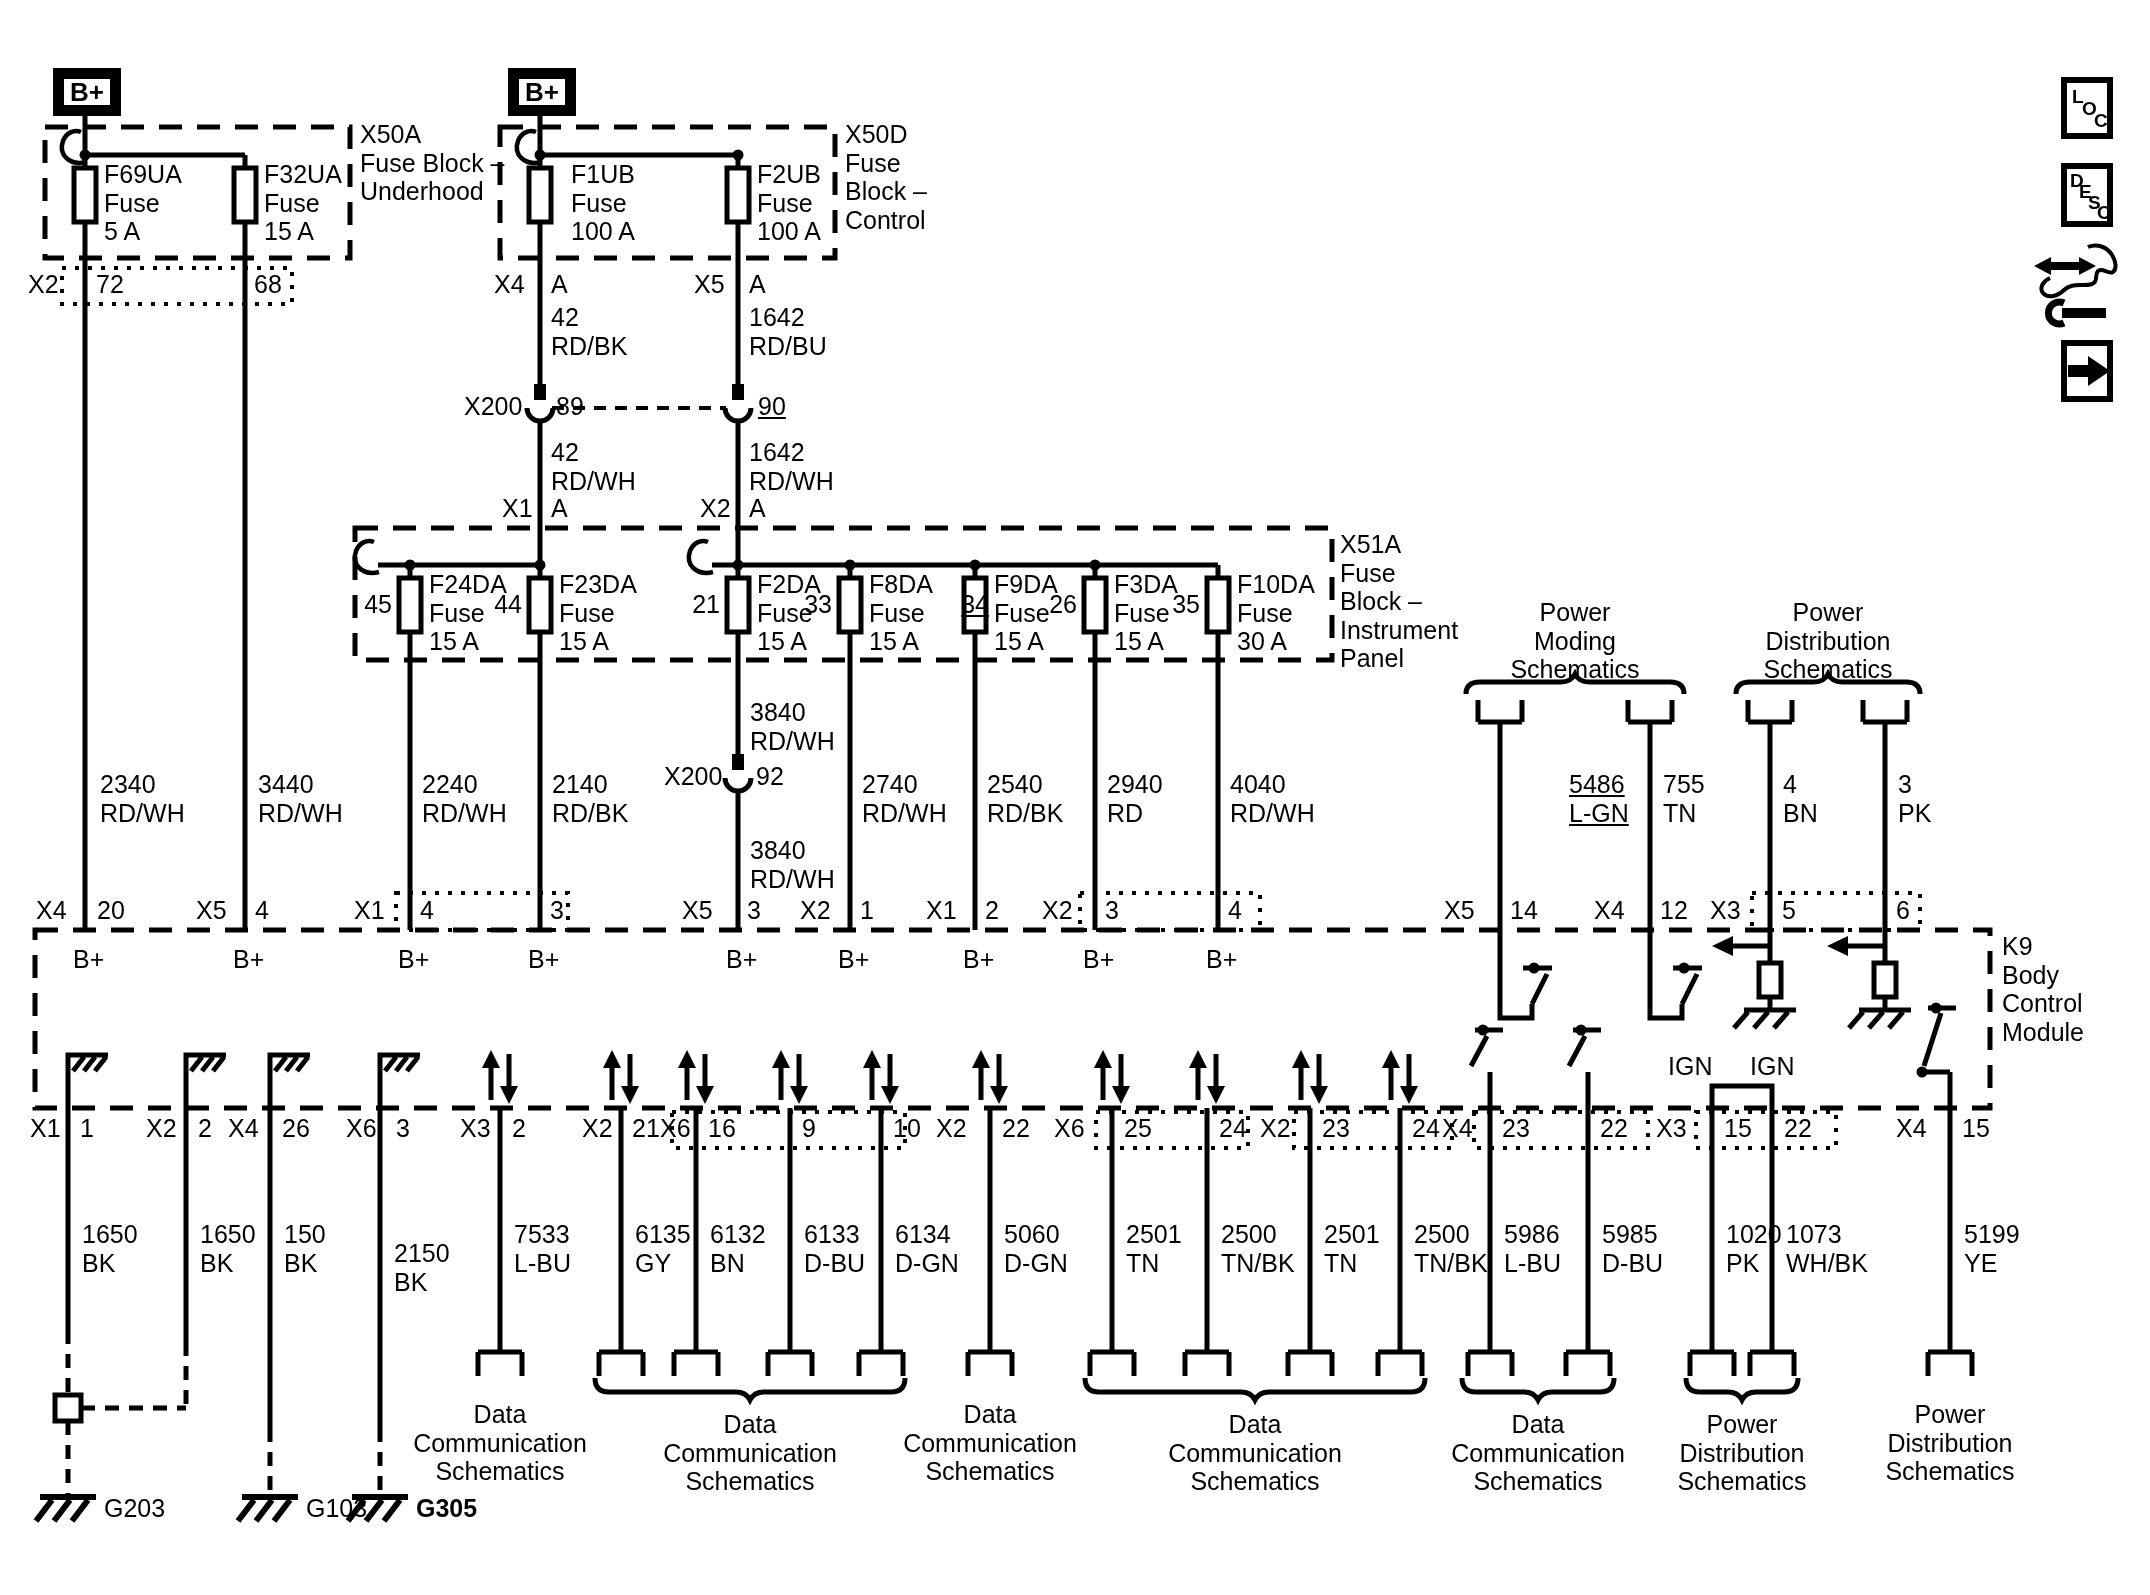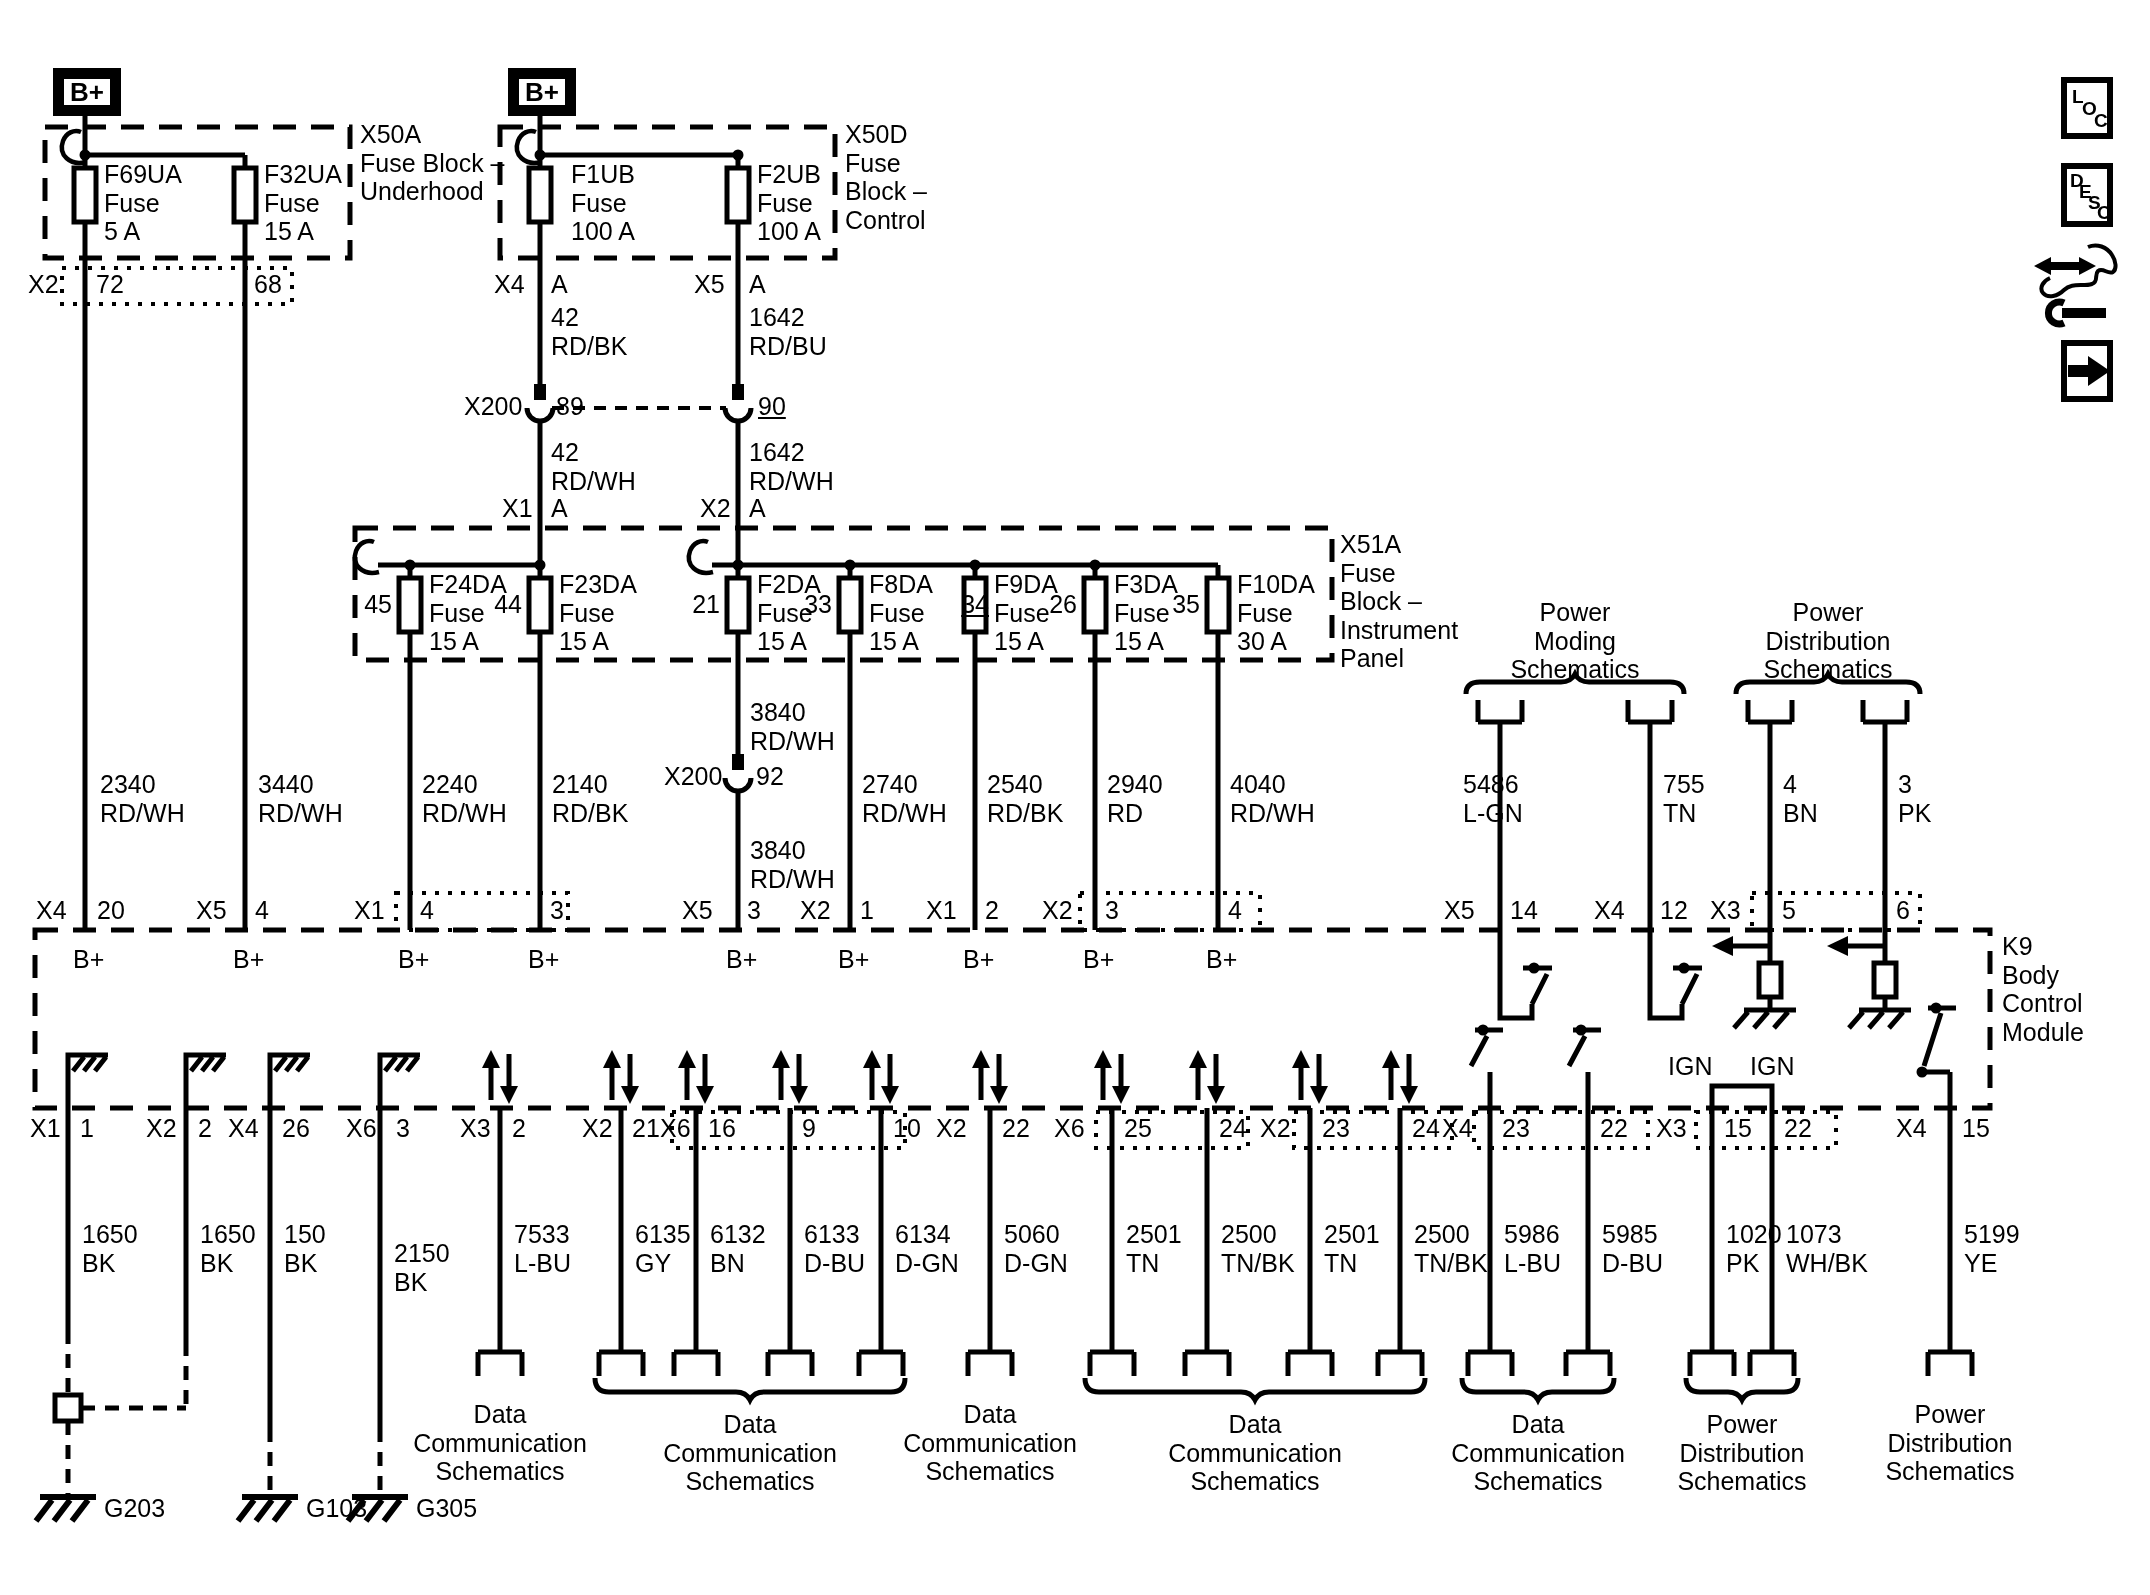--- a/index.html
+++ b/index.html
@@ -329,21 +329,21 @@
 <div class="t" style="left:756px;top:762px;">92</div>
 <div class="t" style="left:750px;top:836px;">3840
 RD/WH</div>
 
 <div class="t c" style="left:1575px;top:598px;">Power
 Moding
 Schematics</div>
 <div class="t c" style="left:1828px;top:598px;">Power
 Distribution
 Schematics</div>
-<div class="t" style="left:1463px;top:770px;">5486
+<div class="t" style="left:1569px;top:770px;text-decoration:underline;">5486
 L-GN</div>
 <div class="t" style="left:1663px;top:770px;">755
 TN</div>
 <div class="t" style="left:1783px;top:770px;">4
 BN</div>
 <div class="t" style="left:1898px;top:770px;">3
 PK</div>
 
 <div class="t" style="left:36px;top:896px;">X4</div>
 <div class="t" style="left:97px;top:896px;">20</div>
@@ -453,21 +453,21 @@
 D-BU</div>
 <div class="t" style="left:1726px;top:1220px;">1020
 PK</div>
 <div class="t" style="left:1786px;top:1220px;">1073
 WH/BK</div>
 <div class="t" style="left:1964px;top:1220px;">5199
 YE</div>
 
 <div class="t" style="left:104px;top:1494px;">G203</div>
 <div class="t" style="left:306px;top:1494px;">G103</div>
-<div class="t" style="left:416px;top:1494px;">G305</div>
+<div class="t" style="left:416px;top:1494px;font-weight:bold;">G305</div>
 
 <div class="t c" style="left:500px;top:1400px;">Data
 Communication
 Schematics</div>
 <div class="t c" style="left:750px;top:1410px;">Data
 Communication
 Schematics</div>
 <div class="t c" style="left:990px;top:1400px;">Data
 Communication
 Schematics</div>

